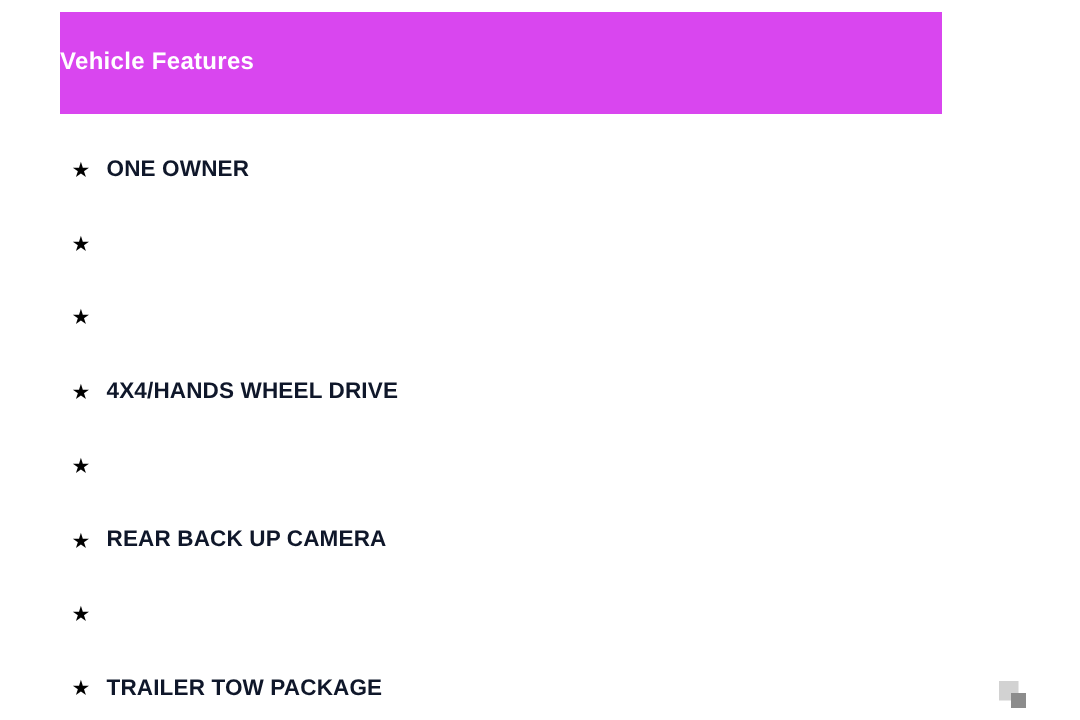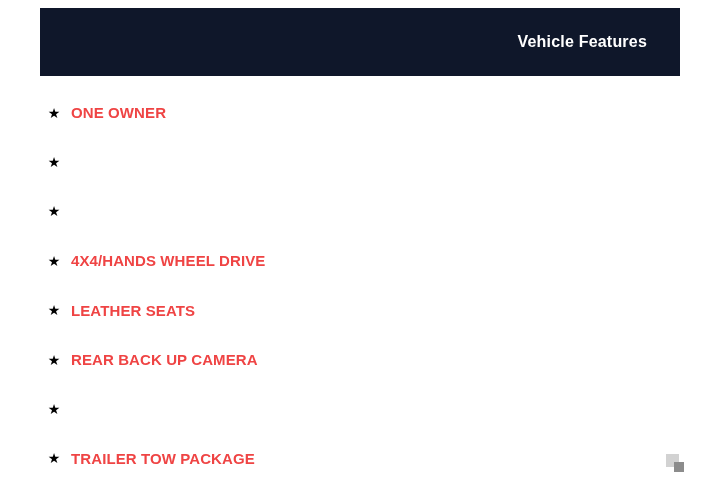--- a/index.html
+++ b/index.html
@@ -16,26 +16,26 @@
   .page {
     position: relative;
     width: 720px;
     height: 480px;
     background: #ffffff;
   }
   .header-bar {
     position: absolute;
     left: 40px;
     top: 8px;
-    width: 640px;
+    width: 588px;
     height: 68px;
-    background: #0f172a;
+    background: #d946ef;
     display: flex;
     align-items: center;
-    justify-content: flex-end;
+    justify-content: flex-start;
   }
   .header-title {
     color: #ffffff;
     font-size: 16px;
     font-weight: bold;
     letter-spacing: 0.2px;
     margin-right: 33px;
   }
   .feature-list {
     position: absolute;
@@ -54,21 +54,21 @@
   }
   .star-icon {
     width: 18px;
     color: #000000;
     font-size: 14px;
     line-height: 1;
     text-align: center;
     flex: 0 0 18px;
   }
   .feature-label {
-    color: #ef4444;
+    color: #0f172a;
     font-size: 15px;
     font-weight: bold;
     letter-spacing: 0.1px;
     margin-left: 8px;
   }
   .corner-mark {
     position: absolute;
     right: 36px;
     bottom: 8px;
     width: 18px;
@@ -110,21 +110,20 @@
     </li>
     <li class="feature-item">
       <span class="star-icon">★</span>
     </li>
     <li class="feature-item">
       <span class="star-icon">★</span>
       <span class="feature-label">4X4/HANDS WHEEL DRIVE</span>
     </li>
     <li class="feature-item">
       <span class="star-icon">★</span>
-      <span class="feature-label">LEATHER SEATS</span>
     </li>
     <li class="feature-item">
       <span class="star-icon">★</span>
       <span class="feature-label">REAR BACK UP CAMERA</span>
     </li>
     <li class="feature-item">
       <span class="star-icon">★</span>
     </li>
     <li class="feature-item">
       <span class="star-icon">★</span>

